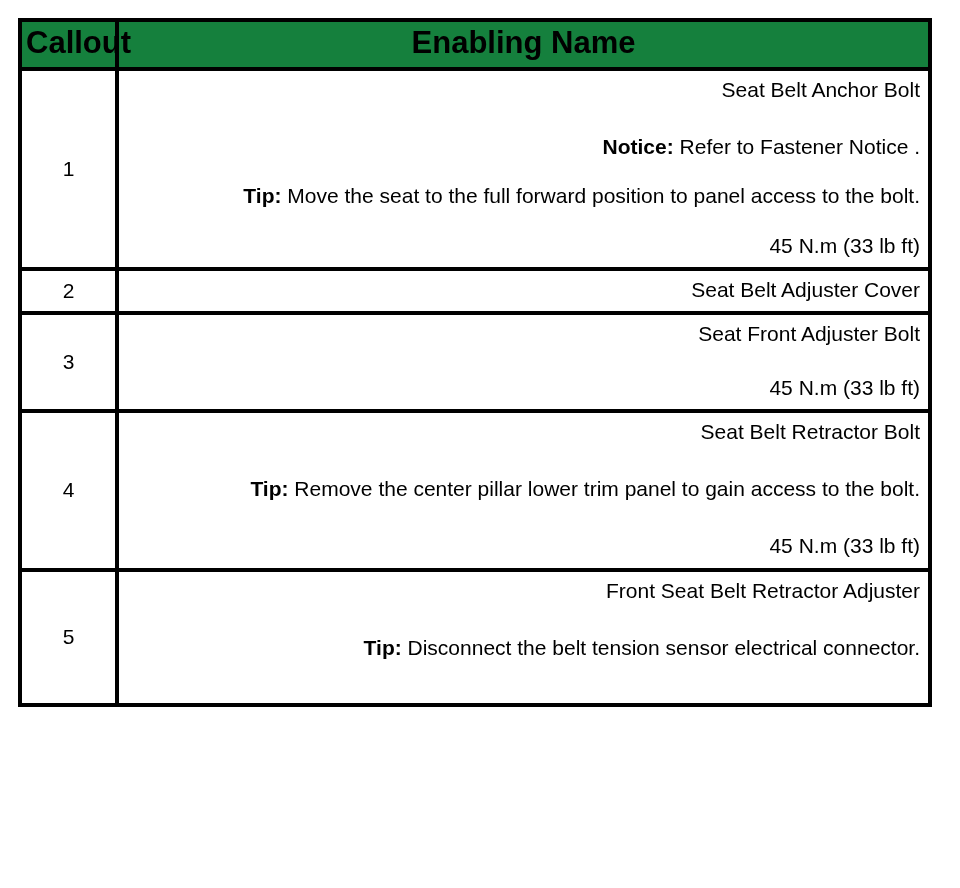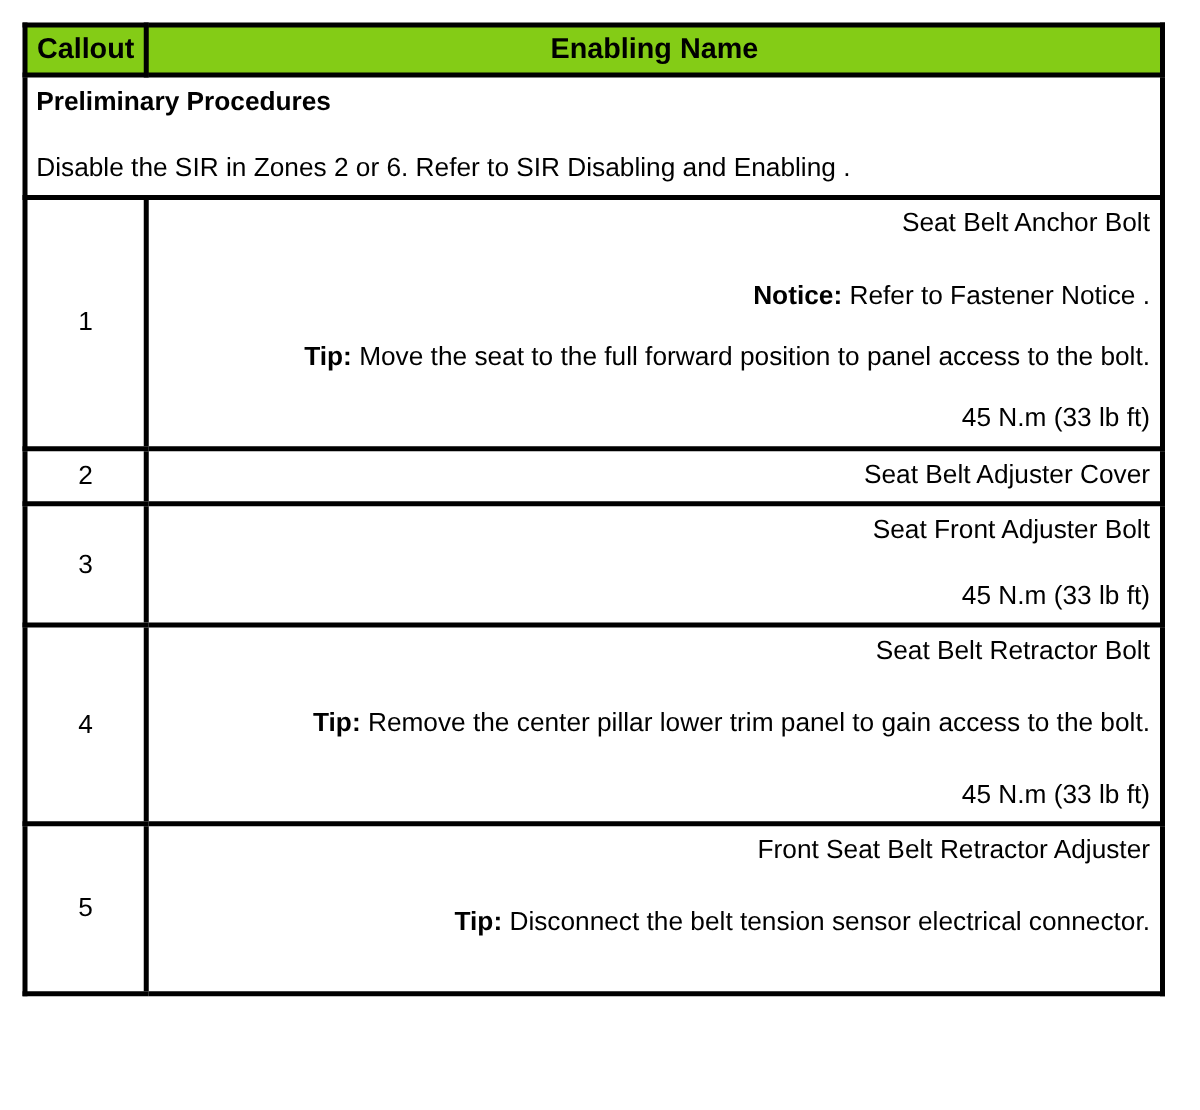--- a/index.html
+++ b/index.html
@@ -36,26 +36,26 @@
 
   
   table.spec td.callout-cell {
     border-right-width: 3px;
   }
 
   col.c-callout { width: 97px; }
   col.c-name    { width: 813px; }
 
   th.head {
-    font-size: 23px;
+    font-size: 31px;
     font-weight: 700;
     text-align: center;
     padding: 4px 6px 6px 6px;
     line-height: 1.12;
-    background: #84cc16;
+    background: #15803d;
   }
   th.head-callout { text-align: center; padding-left: 4px; padding-right: 4px; }
 
   td.callout-cell {
     text-align: center;
     vertical-align: middle;
     font-size: 21px;
     font-weight: 400;
     padding: 4px;
     background: #ffffff;
@@ -102,27 +102,20 @@
 
     <thead>
       <tr>
         <th class="head head-callout">Callout</th>
         <th class="head">Enabling Name</th>
       </tr>
     </thead>
 
     <tbody>
 
-      <tr>
-        <td class="prelim-cell" colspan="2">
-          <span class="title-bold">Preliminary Procedures</span>
-          <span class="gap-md" style="display:block;"></span>
-          <span class="line">Disable the SIR in Zones 2 or 6. Refer to SIR Disabling and Enabling .</span>
-        </td>
-      </tr>
 
       <tr>
         <td class="callout-cell">1</td>
         <td class="name-cell">
           <span class="line">Seat Belt Anchor Bolt</span>
           <span class="gap-lg" style="display:block;"></span>
           <span class="line"><b>Notice:</b><span> Refer to Fastener Notice .</span></span>
           <span class="gap-sm" style="display:block;"></span>
           <span class="line"><b>Tip:</b><span> Move the seat to the full forward position to panel access to the bolt.</span></span>
           <span class="gap-sm" style="display:block;"></span>

